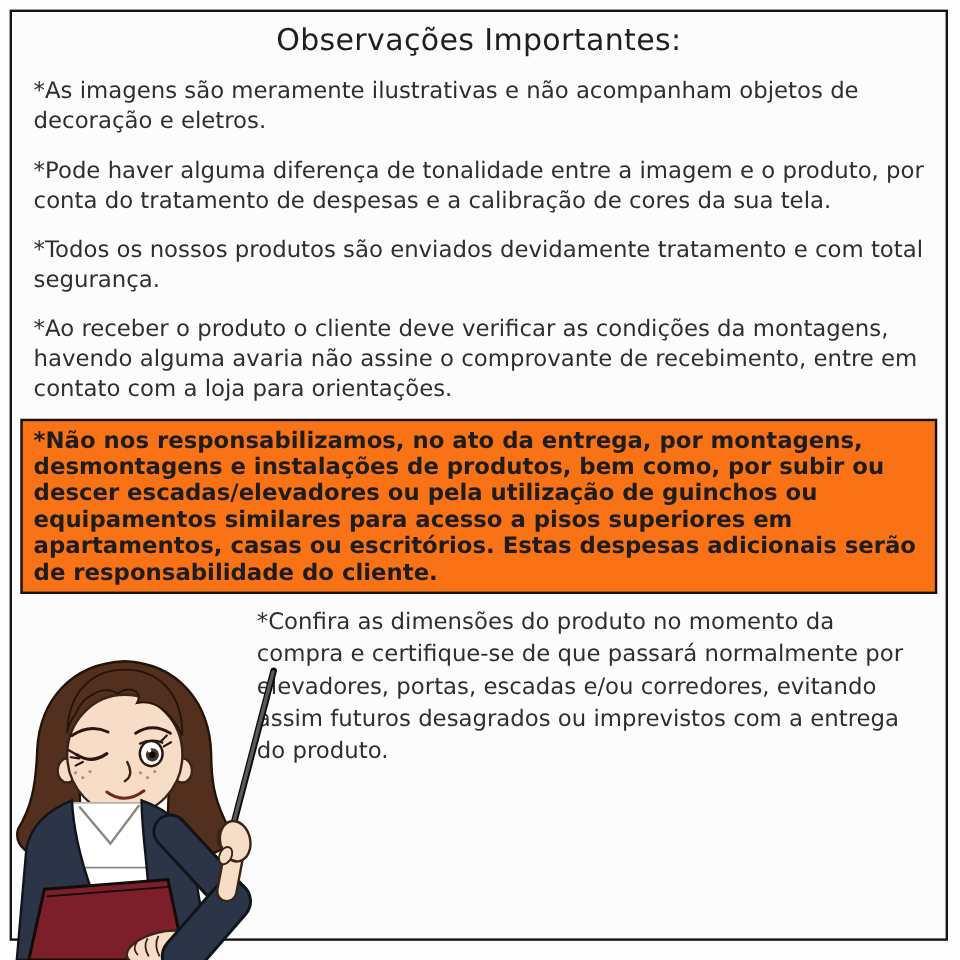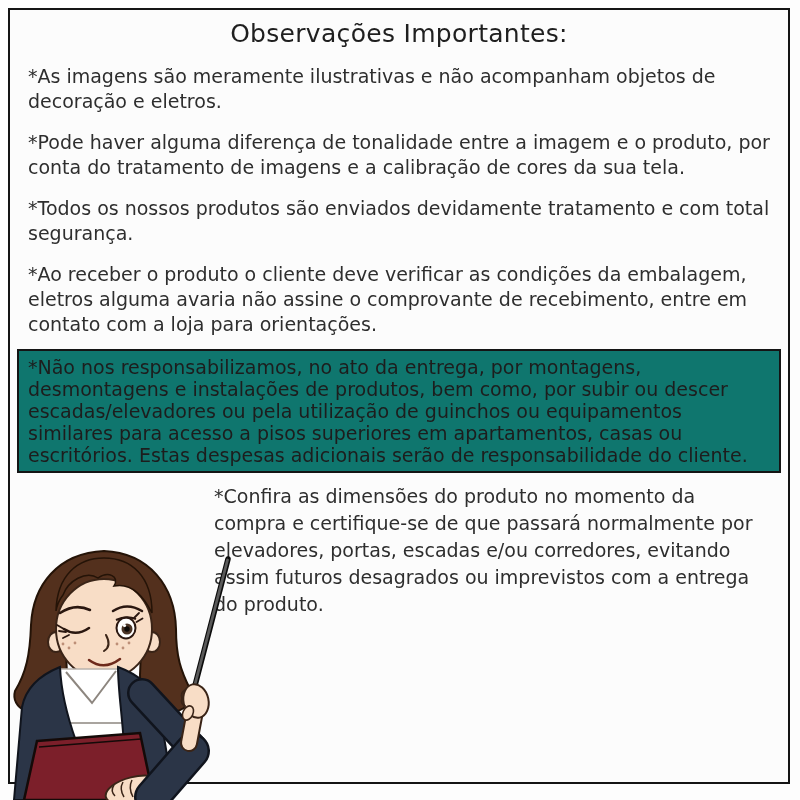--- a/index.html
+++ b/index.html
@@ -19,43 +19,43 @@
   .title {
     font-size: 25px; font-weight: 400; color: #1f1f1f;
     text-align: center; margin: 9px 16px 14px; letter-spacing: 0.3px;
   }
   .para {
     font-size: 19px; line-height: 25px; color: #2e2e2e;
     margin: 16px 14px 12px 18px;
   }
   .highlight {
     margin: 2px 7px 0;
-    background: #0f766e; border: 2px solid #141414;
+    background: #f97316; border: 2px solid #141414;
     padding: 5px 9px;
-    font-size: 19px; font-weight: 400; line-height: 22px; color: #1d1d1d;
+    font-size: 19px; font-weight: 700; line-height: 22px; color: #1d1d1d;
   }
   .final {
     margin: 10px 30px 0 204px;
     font-size: 19px; line-height: 27px; color: #2e2e2e;
   }
   .woman {
     position: absolute; left: 6px; top: 545px;
     width: 235px; height: 255px; z-index: 2;
   }
 </style>
 </head>
 <body>
 
 <div class="canvas">
   <div class="sheet">
     <div class="title">Observações Importantes:</div>
     <p class="para">*As imagens são meramente ilustrativas e não acompanham objetos de decoração e eletros.</p>
-    <p class="para">*Pode haver alguma diferença de tonalidade entre a imagem e o produto, por conta do tratamento de imagens e a calibração de cores da sua tela.</p>
+    <p class="para">*Pode haver alguma diferença de tonalidade entre a imagem e o produto, por conta do tratamento de despesas e a calibração de cores da sua tela.</p>
     <p class="para">*Todos os nossos produtos são enviados devidamente tratamento e com total segurança.</p>
-    <p class="para">*Ao receber o produto o cliente deve verificar as condições da embalagem, eletros alguma avaria não assine o comprovante de recebimento, entre em contato com a loja para orientações.</p>
+    <p class="para">*Ao receber o produto o cliente deve verificar as condições da montagens, havendo alguma avaria não assine o comprovante de recebimento, entre em contato com a loja para orientações.</p>
     <div class="highlight">*Não nos responsabilizamos, no ato da entrega, por montagens, desmontagens e instalações de produtos, bem como, por subir ou descer escadas/elevadores ou pela utilização de guinchos ou equipamentos similares para acesso a pisos superiores em apartamentos, casas ou escritórios. Estas despesas adicionais serão de responsabilidade do cliente.</div>
     <p class="final">*Confira as dimensões do produto no momento da compra e certifique-se de que passará normalmente por elevadores, portas, escadas e/ou corredores, evitando assim futuros desagrados ou imprevistos com a entrega do produto.</p>
   </div>
 
   <svg class="woman" viewBox="0 0 235 255" role="img" aria-label="Cartoon woman in a navy blazer winking, holding a dark red folder and pointing upward with a stick">
 
     <path d="M98,6 C52,8 27,40 25,80 C24,110 20,128 9,146 C4,164 28,174 46,165
          C57,159 61,146 61,130 L59,82 C59,70 72,58 98,57 C124,58 136,68 136,80
          L134,130 C134,148 140,161 152,165 C170,172 190,161 184,144
          C175,126 170,112 170,84 C169,41 143,8 98,6 Z" fill="#53301d" stroke="#241307" stroke-width="2"></path>

